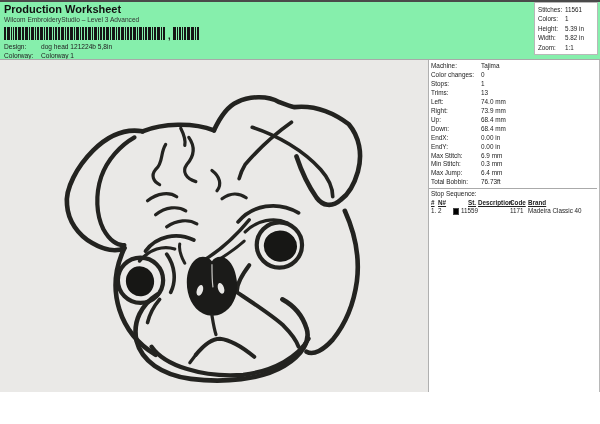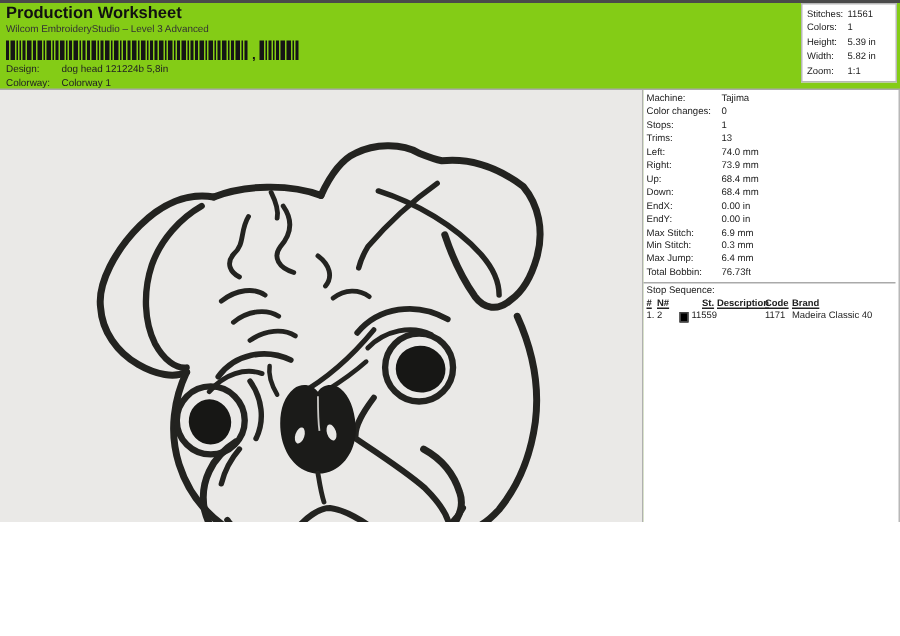--- a/index.html
+++ b/index.html
@@ -1,17 +1,17 @@
 <!DOCTYPE html>
 <html><head>
 <meta charset="utf-8">
 <style>
   html,body{margin:0;padding:0;background:#fff;}
   .sheet{
-    position:relative;width:600px;height:348px;background:#84cc16;
+    position:relative;width:600px;height:392px;background:#86efac;
     font-family:"Liberation Sans", sans-serif;color:#222;overflow:hidden;
   }
   .rule-top{position:absolute;left:0;top:0;width:600px;height:2px;background:#4a4a4a;}
   .rule-bottom{position:absolute;left:0;top:420px;width:600px;height:2px;background:#3d3d3d;}
 
   
   .title{position:absolute;left:4px;top:3px;font-size:11px;font-weight:bold;color:#111;}
   .subtitle{position:absolute;left:4px;top:16px;font-size:6.6px;color:#333;}
   .barcode{position:absolute;left:4px;top:26px;height:14px;display:flex;align-items:flex-end;}
   .barcode .bar{display:inline-block;background:#151515;height:13px;margin-right:1px;}

